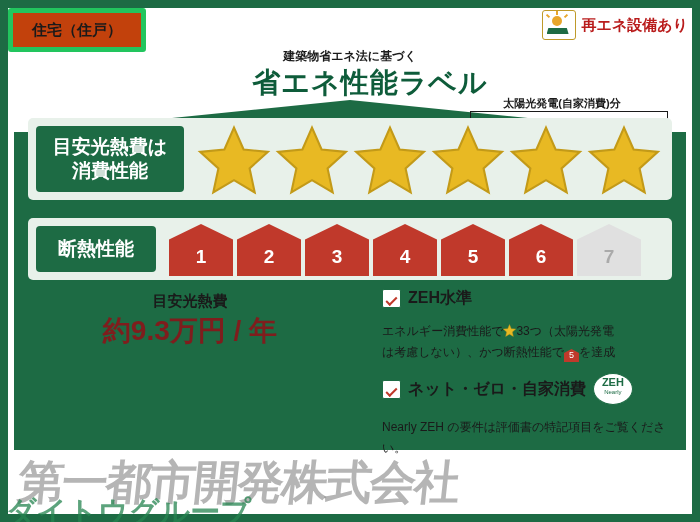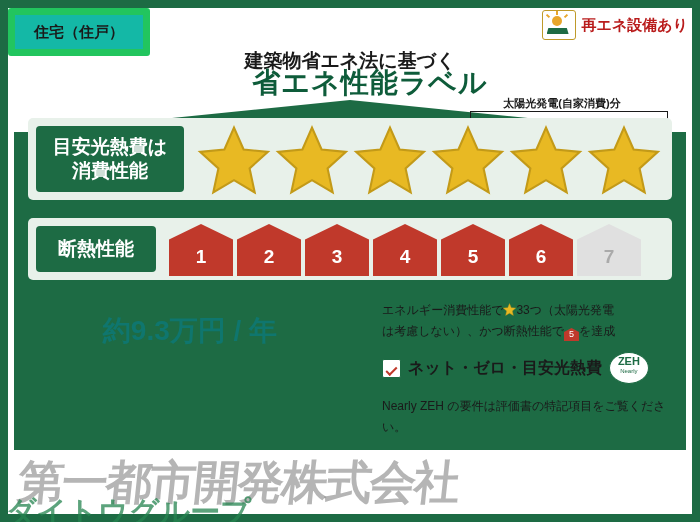--- a/index.html
+++ b/index.html
@@ -4,34 +4,34 @@
 <style>
   html,body{margin:0;padding:0;}
   body{width:700px;height:522px;overflow:hidden;background:#ffffff;font-family:"Liberation Sans","DejaVu Sans",sans-serif;}
   #page{position:relative;width:700px;height:522px;}
 
   
   .green-frame{position:absolute;left:0;top:0;width:700px;height:522px;background:#1d6b44;}
   .inner-white{position:absolute;left:8px;top:8px;width:684px;height:506px;background:#ffffff;}
 
   
-  .badge-house{position:absolute;left:8px;top:8px;width:128px;height:34px;background:#14b8a6;border:7px solid #22c55e;border-radius:3px;
+  .badge-house{position:absolute;left:8px;top:8px;width:128px;height:34px;background:#c2410c;border:5px solid #22c55e;border-radius:3px;
      display:flex;align-items:center;justify-content:center;color:#1a1a1a;font-size:15px;font-weight:bold;letter-spacing:0px;}
 
   
   .badge-renew{position:absolute;right:12px;top:10px;display:flex;align-items:center;gap:6px;}
   .badge-renew .sunbox{width:32px;height:28px;border:1.6px solid #bf9a2a;border-radius:3px;background:#ffffff;position:relative;}
   .badge-renew .sunbox .sun{position:absolute;left:9px;top:5px;width:10px;height:10px;border-radius:50%;background:#e8a62b;}
   .badge-renew .sunbox .ray{position:absolute;background:#e8a62b;width:2px;height:4px;}
   .badge-renew .sunbox .panel{position:absolute;left:4px;top:17px;width:22px;height:6px;background:#1d6b44;
      clip-path:polygon(8% 0,92% 0,100% 100%,0 100%);}
   .badge-renew .rtext{color:#b91c1c;font-size:15px;font-weight:bold;}
 
   
-  .title-sub{position:absolute;top:48px;left:0;width:700px;text-align:center;color:#1a1a1a;font-size:19px;font-weight:bold;}
+  .title-sub{position:absolute;top:48px;left:0;width:700px;text-align:center;color:#1a1a1a;font-size:12px;font-weight:bold;}
   .title-main{position:absolute;top:64px;left:0;width:700px;text-align:center;color:#0e5c3a;font-size:28px;font-weight:bold;letter-spacing:1px;padding-left:20px;}
 
   
   .house{position:absolute;left:14px;top:100px;width:672px;height:350px;}
   .roof{position:absolute;left:0;top:0;width:672px;height:34px;background:#1d6b44;
      clip-path:polygon(50% 0, 100% 100%, 0 100%);}
   .body{position:absolute;left:0;top:32px;width:672px;height:318px;background:#1d6b44;}
 
   
   .panel{position:absolute;left:14px;top:14px;width:644px;height:auto;background:#ffffff;}
@@ -58,21 +58,21 @@
   #insu-label{left:36px;top:226px;width:120px;height:46px;font-size:19px;justify-content:center;}
   .homes{position:absolute;left:168px;top:222px;width:500px;height:56px;}
   .home{position:absolute;top:0;width:66px;height:54px;display:flex;align-items:flex-end;justify-content:center;}
   .home .shape{position:relative;width:64px;height:52px;}
   .home .num{position:absolute;left:0;top:16px;width:64px;text-align:center;color:#fff;font-size:19px;font-weight:bold;line-height:34px;}
 
   
   .cost-title{position:absolute;left:40px;top:292px;width:300px;text-align:center;font-size:15px;font-weight:bold;color:#1a1a1a;}
   .cost-line{position:absolute;left:34px;top:300px;width:22px;height:2px;background:#1d6b44;}
   .cost-line2{position:absolute;left:318px;top:300px;width:22px;height:2px;background:#1d6b44;}
-  .cost-value{position:absolute;left:40px;top:312px;width:300px;text-align:center;color:#0f766e;font-size:28px;font-weight:bold;}
+  .cost-value{position:absolute;left:40px;top:312px;width:300px;text-align:center;color:#7f1d1d;font-size:28px;font-weight:bold;}
   .cost-note{position:absolute;left:36px;top:368px;width:320px;color:#1a1a1a;font-size:11.5px;line-height:1.85;}
 
   
   .zeh-block{position:absolute;left:382px;top:288px;width:292px;}
   .chk{display:inline-block;width:17px;height:17px;border:1.7px solid #1d6b44;border-radius:2px;position:relative;vertical-align:middle;background:#fff;}
   .chk:after{content:"";position:absolute;left:3px;top:7px;width:9px;height:4px;border-left:2.4px solid #c0392b;border-bottom:2.4px solid #c0392b;transform:rotate(-45deg);}
   .zeh-head{display:flex;align-items:center;gap:7px;font-size:16px;font-weight:bold;color:#1a1a1a;}
   .zeh-text{font-size:12px;color:#1a1a1a;line-height:1.75;margin-top:12px;}
   .mini-star{display:inline-block;width:13px;height:13px;vertical-align:-2px;}
   .mini-home{display:inline-block;width:15px;height:13px;background:#c0392b;vertical-align:-2px;color:#fff;font-size:9px;text-align:center;line-height:13px;
@@ -197,32 +197,37 @@
       </div>
       <div class="home" style="left: 408px;">
         <div class="shape" style="background:#e0e0e0;clip-path:polygon(50% 0,100% 30%,100% 100%,0 100%,0 30%);">
           <div class="num" style="color:#aaaaaa">7</div>
         </div>
       </div>
     </div>
 
   <div class="cost-line"></div>
   <div class="cost-line2"></div>
+  <div class="cost-title">目安光熱費</div>
   <div class="cost-value">約9.3万円 / 年</div>
 
   <div class="zeh-block">
+    <div class="zeh-head">
+      <span class="chk"></span>
+      <span>ZEH水準</span>
+    </div>
     <div class="zeh-text">
       <span>エネルギー消費性能で</span><span class="mini-star"><svg viewBox="0 0 24 24" width="13" height="13">
             <polygon points="12,1 15.3,8.6 23.5,9.4 17.3,14.9 19.1,23 12,18.8 4.9,23 6.7,14.9 0.5,9.4 8.7,8.6" fill="#e8b923" stroke="#b8901a" stroke-width="0.8"></polygon>
           </svg></span><span>3</span><span>3つ（太陽光発電</span><br>
       <span>は考慮しない）、かつ断熱性能で</span><span class="mini-home">5</span><span>を達成</span>
     </div>
     <div class="zeh-head" style="margin-top:10px;">
       <span class="chk"></span>
-      <span>ネット・ゼロ・目安光熱費</span>
+      <span>ネット・ゼロ・自家消費</span>
       <span class="zeh-badge">
         <span>ZEH</span>
         <small>Nearly</small>
       </span>
     </div>
     <div class="zeh-text">Nearly ZEH の要件は評価書の特記項目をご覧ください。</div>
   </div>
 
   <div class="footer">
     

